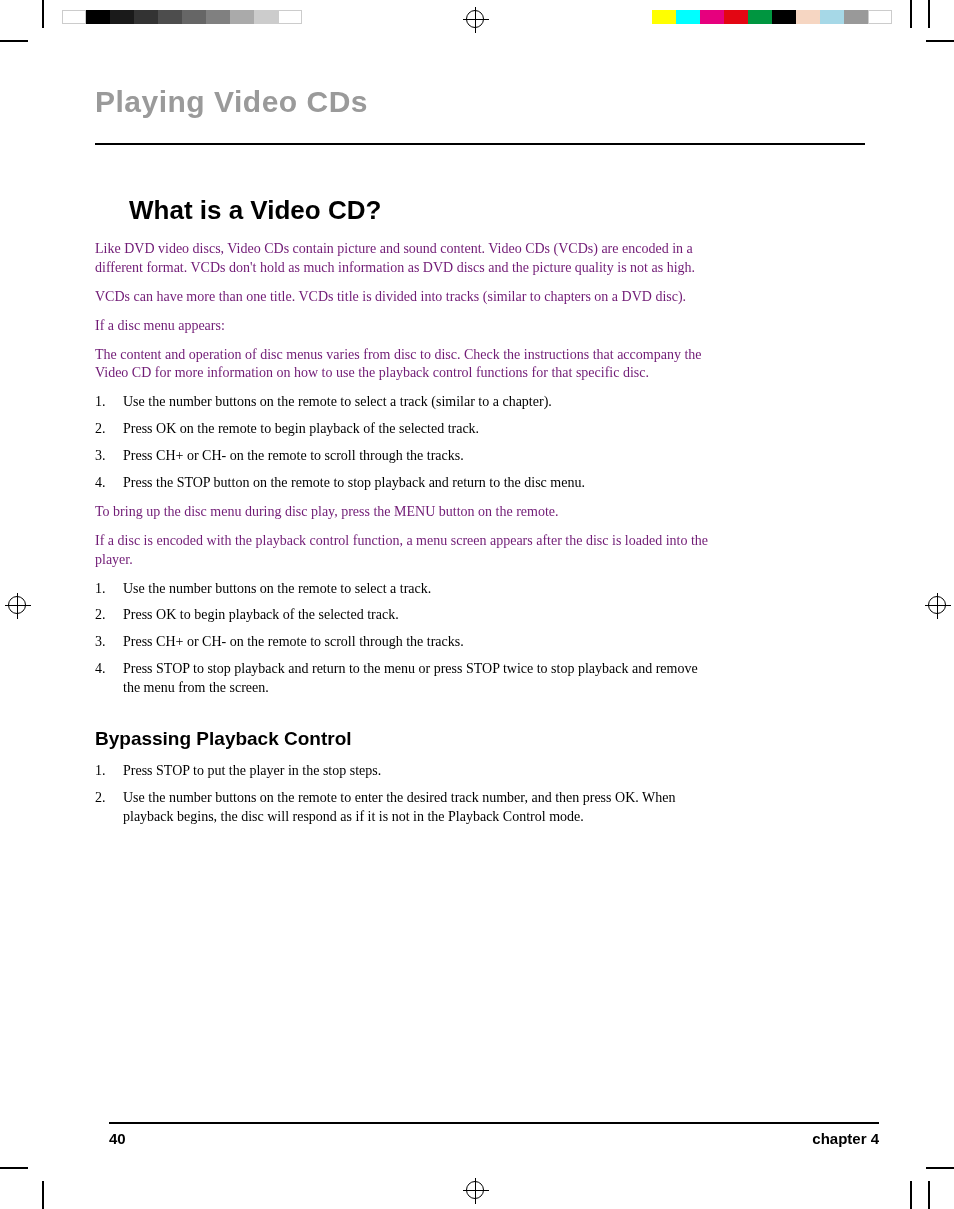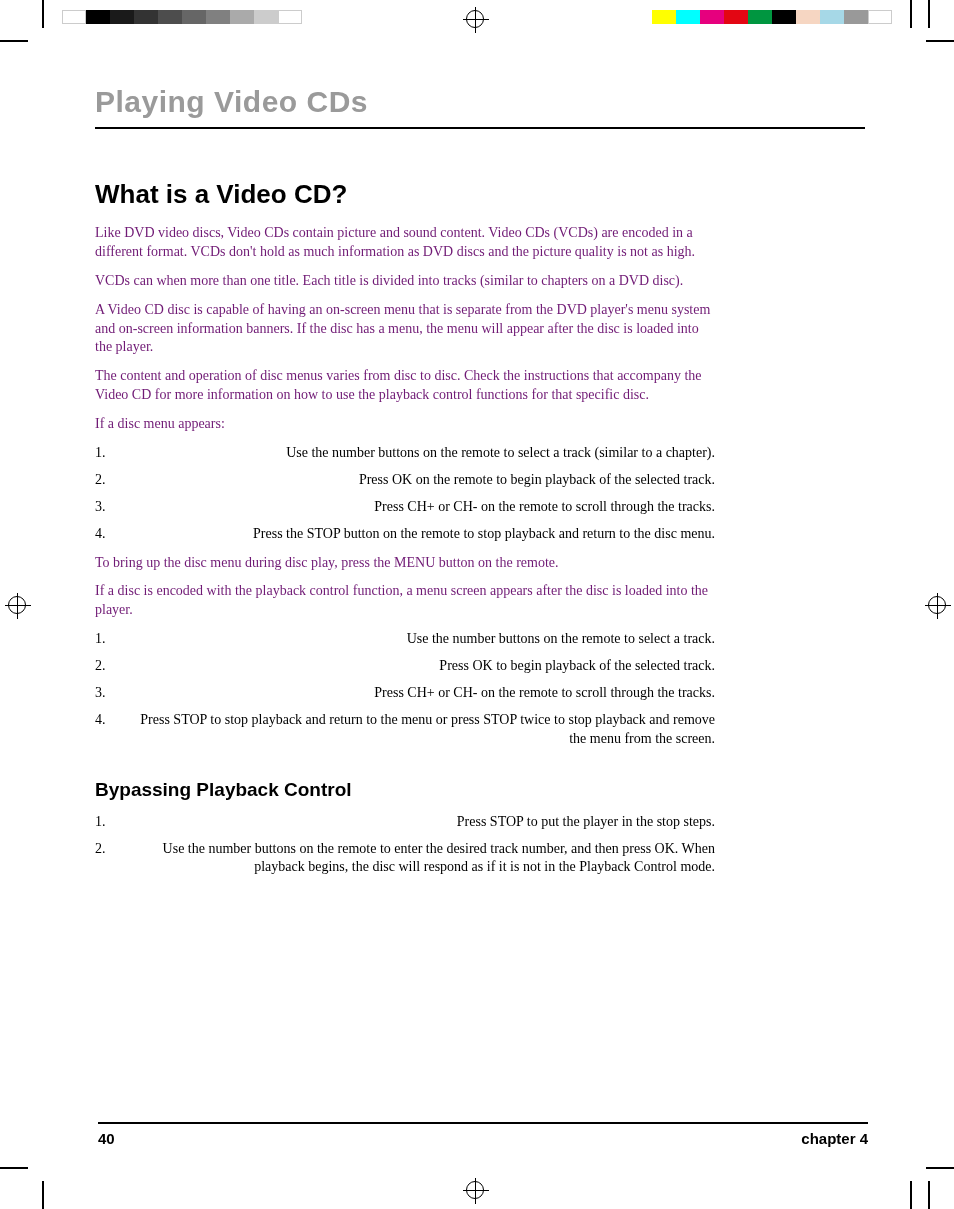--- a/index.html
+++ b/index.html
@@ -28,31 +28,32 @@
     position: absolute;
     left: 95px; top: 85px;
     width: 770px;
   }
   .chapter-title {
     font-family: Arial, Helvetica, sans-serif;
     font-weight: 900;
     font-size: 30px;
     color: #9a9a9a;
     letter-spacing: 0.5px;
-    margin-bottom: 8px;
+    margin-bottom: 24px;
   }
   .rule { height: 2px; background: #000; margin-bottom: 50px; }
   .content { width: 620px; }
   h2 {
     font-family: 'Trebuchet MS', Arial, sans-serif;
     font-weight: bold;
     font-size: 26px;
     color: #000;
     margin-top: 34px;
     margin-bottom: 14px;
+    margin-left: 34px;
   }
   h3 {
     font-family: 'Trebuchet MS', Arial, sans-serif;
     font-weight: bold;
     font-size: 19px;
     color: #000;
     margin-top: 30px;
     margin-bottom: 12px;
   }
   p {
@@ -66,30 +67,29 @@
     counter-reset: item;
     margin-bottom: 10px;
   }
   ol li {
     counter-increment: item;
     font-size: 14px;
     line-height: 1.35;
     padding-left: 28px;
     position: relative;
     margin-bottom: 8px;
-    text-align: right;
   }
   ol li::before {
     content: counter(item) ".";
     position: absolute;
     left: 0;
   }
   .footer {
     position: absolute;
-    left: 98px; bottom: 62px;
+    left: 109px; bottom: 62px;
     width: 770px;
   }
   .footer-rule { height: 2px; background: #000; margin-bottom: 6px; }
   .footer-row {
     display: flex;
     justify-content: space-between;
     font-family: 'Trebuchet MS', Arial, sans-serif;
     font-weight: bold;
     font-size: 15px;
   }
@@ -138,25 +138,24 @@
     <span style="background:#fff;border:1px solid #ccc"></span>
 </div>
 
 <div class="page">
   <div class="chapter-title">Playing Video CDs</div>
   <div class="rule"></div>
 
   <div class="content">
     <h2>What is a Video CD?</h2>
     <p>Like DVD video discs, Video CDs contain picture and sound content. Video CDs (VCDs) are encoded in a different format. VCDs don't hold as much information as DVD discs and the picture quality is not as high.</p>
-    <p>VCDs can when more than one title. Each title is divided into tracks (similar to chapters on a DVD disc).</p>
+    <p>VCDs can have more than one title. VCDs title is divided into tracks (similar to chapters on a DVD disc).</p>
 
-    <p>A Video CD disc is capable of having an on-screen menu that is separate from the DVD player's menu system and on-screen information banners. If the disc has a menu, the menu will appear after the disc is loaded into the player.</p>
+    <p> If a disc menu appears:</p>
     <p>The content and operation of disc menus varies from disc to disc. Check the instructions that accompany the Video CD for more information on how to use the playback control functions for that specific disc.</p>
-    <p> If a disc menu appears:</p>
     <ol>
       <li>Use the number buttons on the remote to select a track (similar to a chapter).</li>
       <li>Press OK on the remote to begin playback of the selected track.</li>
       <li>Press CH+ or CH- on the remote to scroll through the tracks.</li>
       <li>Press the STOP button on the remote to stop playback and return to the disc menu.</li>
     </ol>
     <p>To bring up the disc menu during disc play, press the MENU button on the remote.</p>
 
     <p>If a disc is encoded with the playback control function, a menu screen appears after the disc is loaded into the player.</p>
     <ol>

